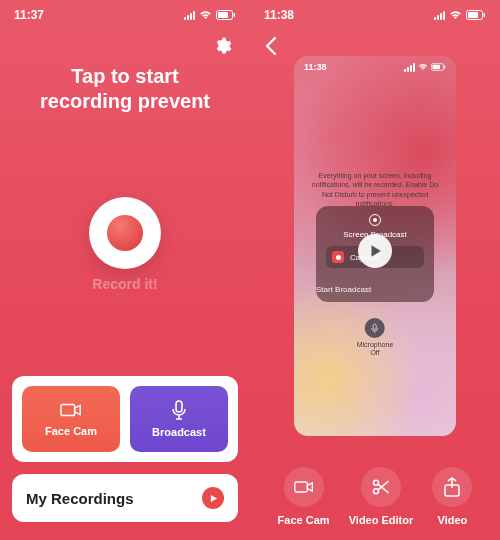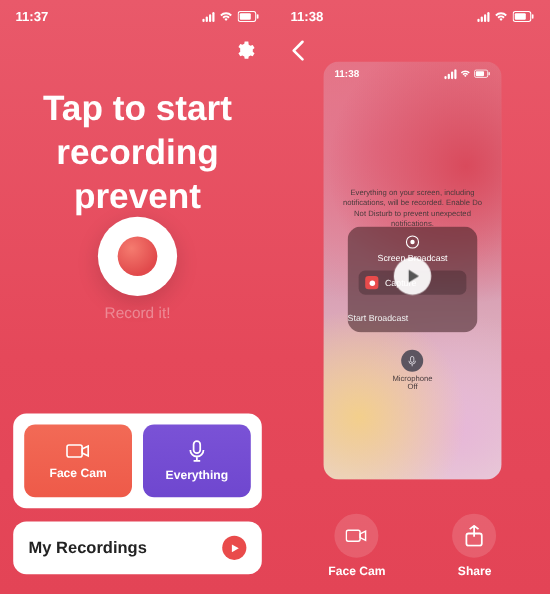--- a/index.html
+++ b/index.html
@@ -8,24 +8,24 @@
   .phone { position:relative; width:250px; height:540px; background:linear-gradient(180deg,#e9596a 0%,#e5485a 60%,#e34456 100%); color:#fff; }
   
   .status { position:absolute; top:8px; left:0; right:0; display:flex; justify-content:space-between; align-items:center; padding:0 14px; font-size:12px; font-weight:600; z-index:20; }
   .status .right { display:flex; align-items:center; gap:4px; }
   .bars { display:inline-flex; align-items:flex-end; gap:1px; }
   .bars i { width:2px; background:#fff; display:inline-block; border-radius:1px; }
   .bars i:nth-child(1){height:3px} .bars i:nth-child(2){height:5px} .bars i:nth-child(3){height:7px} .bars i:nth-child(4){height:9px}
   .wifi svg, .batt svg { display:block; }
   
   .gear { position:absolute; top:36px; right:18px; z-index:5; }
-  .headline { position:absolute; top:78px; left:0; right:0; text-align:center; font-size:32px; font-weight:700; line-height:1.25; padding:0 20px; }
+  .headline { position:absolute; top:64px; left:0; right:0; text-align:center; font-size:20px; font-weight:700; line-height:1.25; padding:0 20px; }
   .recbtn { position:absolute; top:197px; left:50%; transform:translateX(-50%); width:72px; height:72px; border-radius:50%; background:#fff; display:flex; align-items:center; justify-content:center; box-shadow:0 6px 20px rgba(0,0,0,0.15); }
   .recbtn .dot { width:36px; height:36px; border-radius:50%; background:radial-gradient(circle at 35% 30%,#f57b6f,#e14a4c 70%); }
-  .wm { position:absolute; top:276px; left:0; right:0; text-align:center; font-size:14px; font-weight:400; color:rgba(255,255,255,0.35); }
+  .wm { position:absolute; top:276px; left:0; right:0; text-align:center; font-size:14px; font-weight:700; color:rgba(255,255,255,0.35); }
   .card1 { position:absolute; left:12px; right:12px; bottom:78px; height:86px; background:#fff; border-radius:12px; display:flex; gap:10px; padding:10px; }
   .pill { flex:1; border-radius:10px; display:flex; flex-direction:column; align-items:center; justify-content:center; gap:6px; color:#fff; font-size:11px; font-weight:600; }
   .pill.orange { background:linear-gradient(180deg,#f26a56,#ee5a49); }
   .pill.purple { background:linear-gradient(180deg,#7a52d6,#6f47cf); }
   .card2 { position:absolute; left:12px; right:12px; bottom:18px; height:48px; background:#fff; border-radius:12px; display:flex; align-items:center; justify-content:space-between; padding:0 14px; color:#222; }
   .card2 .lbl { font-size:15px; font-weight:700; }
   .playcirc { width:22px; height:22px; border-radius:50%; background:#e94b4b; display:flex; align-items:center; justify-content:center; }
   
   .back { position:absolute; top:36px; left:14px; z-index:5; }
   .preview { position:absolute; top:56px; left:44px; right:44px; bottom:104px; border-radius:14px; overflow:hidden; background:
@@ -108,21 +108,21 @@
             <rect x="1" y="3" width="15" height="12" rx="2"></rect>
             <path d="M16 7l6-3v10l-6-3z"></path>
           </svg>
         <span>Face Cam</span>
       </div>
       <div class="pill purple">
         <svg width="16" height="20" viewBox="0 0 16 20" fill="none" stroke="#fff" stroke-width="1.6">
             <rect x="5" y="1" width="6" height="11" rx="3"></rect>
             <path d="M2 9a6 6 0 0 0 12 0M8 15v4M5 19h6"></path>
           </svg>
-        <span>Everything</span>
+        <span>Broadcast</span>
       </div>
     </div>
 
     <div class="card2">
       <span class="lbl">My Recordings</span>
       <span class="playcirc">
         <svg width="9" height="9" viewBox="0 0 10 10">
             <path d="M2 1v8l7-4z" fill="#fff"></path>
           </svg>
       </span>
@@ -214,23 +214,33 @@
         <div class="circ">
             <svg width="20" height="16" viewBox="0 0 24 18" fill="none" stroke="#fff" stroke-width="1.6">
               <rect x="1" y="3" width="15" height="12" rx="2"></rect>
               <path d="M16 7l6-3v10l-6-3z"></path>
             </svg>
           </div>
         <div class="tl">Face Cam</div>
       </div>
       <div class="tool">
         <div class="circ">
+            <svg width="20" height="20" viewBox="0 0 24 24" fill="none" stroke="#fff" stroke-width="1.8">
+              <circle cx="6" cy="7" r="3"></circle>
+              <circle cx="6" cy="17" r="3"></circle>
+              <path d="M8.5 8.5 L21 19M8.5 15.5 L21 5"></path>
+            </svg>
+          </div>
+        <div class="tl">Video Editor</div>
+      </div>
+      <div class="tool">
+        <div class="circ">
             <svg width="18" height="20" viewBox="0 0 18 20" fill="none" stroke="#fff" stroke-width="1.6">
               <path d="M9 1v10M5 4l4-3 4 3"></path>
               <rect x="2" y="8" width="14" height="11" rx="2"></rect>
             </svg>
           </div>
-        <div class="tl">Share</div>
+        <div class="tl">Video</div>
       </div>
     </div>
   </div>
 
 </div>
 
 </body></html>

